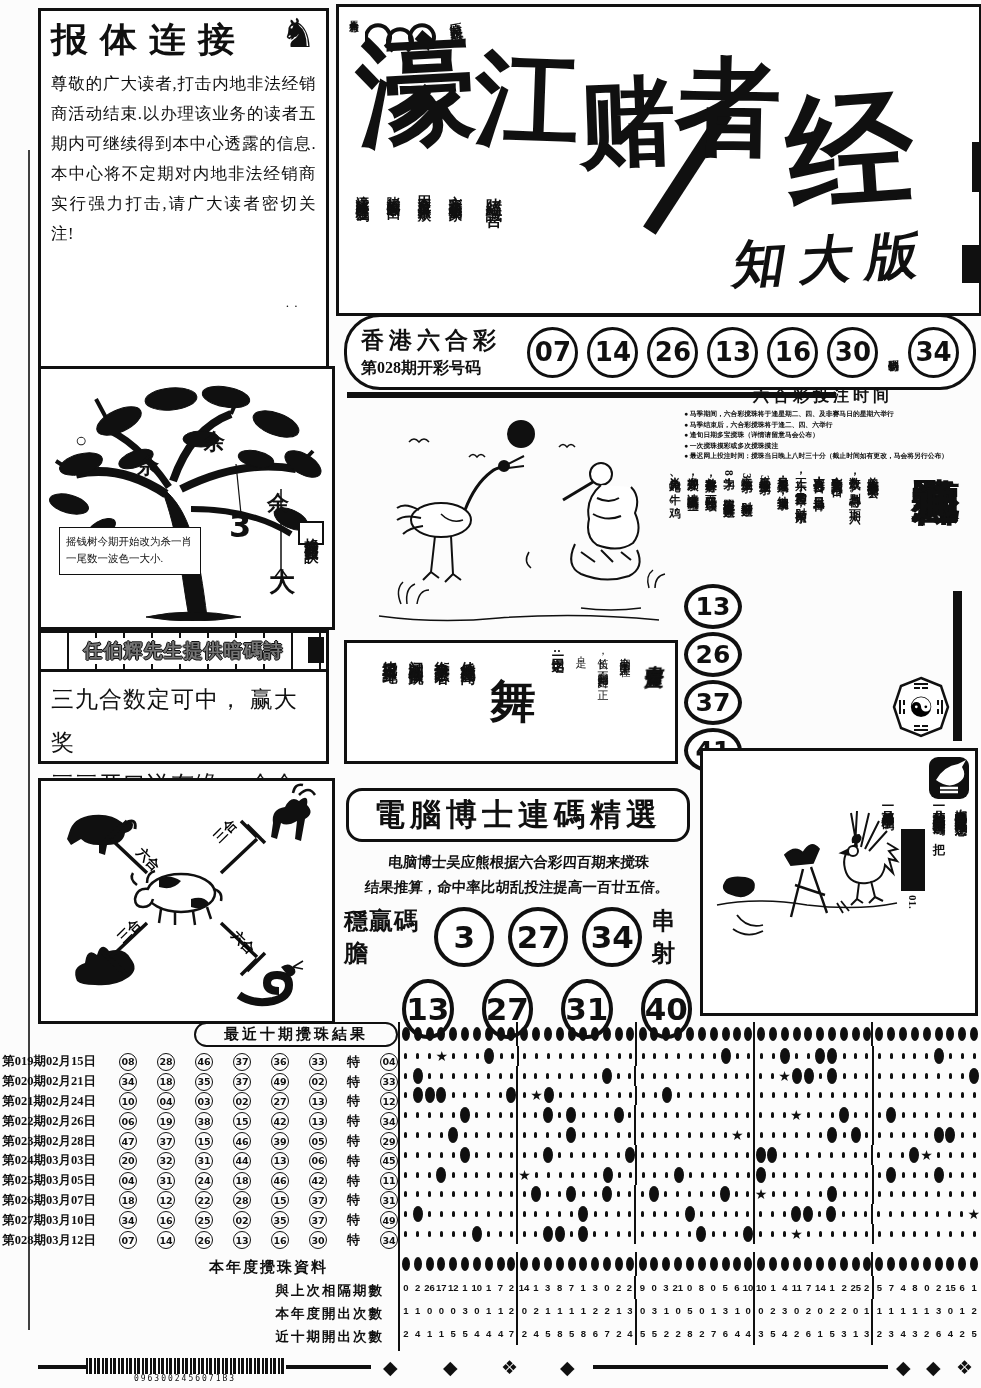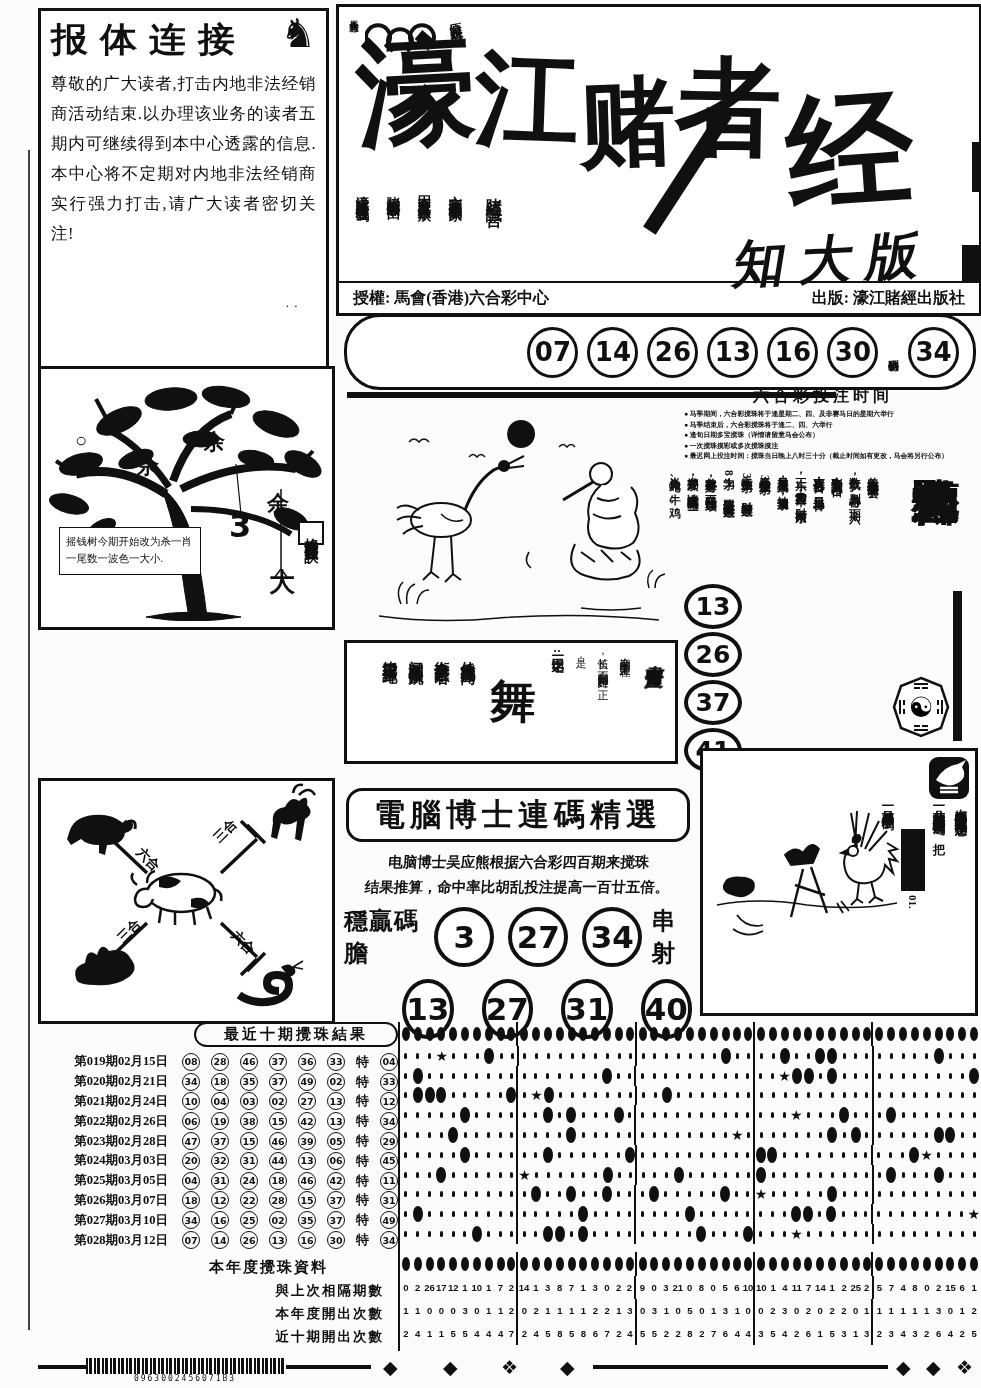--- a/index.html
+++ b/index.html
@@ -129,21 +129,21 @@
   #doctor .row1 .lbl{font-size:24px;font-weight:900;letter-spacing:1px;}
   #doctor .row2{display:flex;gap:28px;margin:10px 0 0 58px;}
   .dcirc{width:52px;height:52px;border:4px solid #101010;border-radius:50%;display:flex;align-items:center;
          justify-content:center;font-size:31px;font-weight:900;font-family:"DejaVu Sans",sans-serif;background:#fff;}
 
   
   #results{left:38px;top:1022px;width:942px;display:flex;}
   #res-left{width:360px;box-sizing:border-box;}
   #res-pill{width:200px;margin-left:auto;border:2.5px solid #101010;border-radius:13px;height:21px;
             line-height:21px;text-align:center;font-size:15px;font-weight:900;letter-spacing:3px;margin-bottom:5px;}
-  .rrow{height:19.8px;display:flex;justify-content:flex-end;align-items:center;gap:11px;}
+  .rrow{height:19.8px;display:flex;justify-content:flex-end;align-items:center;gap:20px;}
   .rrow .per{font-size:12.5px;font-weight:bold;margin-right:3px;white-space:nowrap;}
   .rcirc{width:16px;height:16px;border:1.6px solid #101010;border-radius:50%;display:flex;align-items:center;
          justify-content:center;font-size:9.5px;font-weight:bold;font-family:"DejaVu Sans",sans-serif;flex:0 0 auto;}
   .rrow .tb{font-size:13px;font-weight:900;}
   #res-stats{margin-top:8px;}
   #res-stats .sh{height:24px;font-size:15px;font-weight:900;text-align:right;padding-right:70px;letter-spacing:2px;}
   #res-stats .sl{height:23px;font-size:13.5px;font-weight:bold;text-align:right;padding-right:14px;letter-spacing:2px;}
   #matrix{width:582px;border-left:2px solid #101010;box-sizing:border-box;}
   .mrow{display:grid;grid-template-columns:repeat(49,1fr);height:19.8px;}
   .mrow.hdr{height:24px;}
@@ -219,29 +219,29 @@
       <span class="tchar">经</span>
     </div>
     <div id="mh-edition">知大版</div>
     <div id="slogans">
         <div class="slogan">濠江賭經尊靈碼</div>
         <div class="slogan">賭棍削去頭不回</div>
         <div class="slogan">因貪至貧無米炊</div>
         <div class="slogan">六彩賭惠禍萬家</div>
         <div class="slogan-big">賭經誠言</div>
       </div>
-    <div id="mh-bottom">
-      <span>授權:  馬會(香港)六合彩中心</span>
-      <span>出版:  濠江賭經出版社</span>
-    </div>
     <div class="abs blk nick1"></div>
     <div class="abs blk nick2"></div>
   </div>
 
   <div class="abs" id="banner">
+    <div>
+      <div class="tt1">香港六合彩</div>
+      <div class="tt2">第028期开彩号码</div>
+    </div>
     <div id="balls">
         <div class="ball">07</div>
         <div class="ball">14</div>
         <div class="ball">26</div>
         <div class="ball">13</div>
         <div class="ball">16</div>
         <div class="ball">30</div>
         <div class="spec-label">特別號碼</div>
         <div class="ball">34</div>
       </div>
@@ -285,20 +285,30 @@
     <div class="vt icol">长笛，而鹤则闻声起舞，正</div>
     <div class="vt icol">是：</div>
     <div class="vt lblcol">一字记之曰:</div>
     <div class="bigword">舞</div>
     <div class="vt pcol">仙乐难得几回闻</div>
     <div class="vt pcol">衔来灵芝献于君</div>
     <div class="vt pcol">闻过则喜仙欲跳</div>
     <div class="vt pcol">绕梁三日不绝耳</div>
   </div>
 
+  <div class="abs box" id="poembox">
+    <div class="hd">
+      <span>任伯辉先生提供暗碼詩</span>
+        <i></i>
+    </div>
+    <div class="bd">
+      <div>三九合数定可中， 赢大奖</div>
+      <div>三三开口说有缘， 合合数</div>
+    </div>
+  </div>
 
   <div class="abs box" id="tree">
     <svg width="285" height="252" viewBox="0 0 285 252">
       <g fill="#101010" stroke="#101010">
         <path d="M148 248 C140 205 138 165 120 118 C150 140 158 185 166 248 Z"></path>
         <path d="M125 125 Q80 95 35 105" fill="none" stroke-width="9"></path>
         <path d="M128 118 Q95 70 60 58" fill="none" stroke-width="7"></path>
         <path d="M132 112 Q150 60 190 45" fill="none" stroke-width="8"></path>
         <path d="M140 120 Q200 90 255 100" fill="none" stroke-width="8"></path>
         <path d="M150 140 Q210 140 250 165" fill="none" stroke-width="6"></path>

